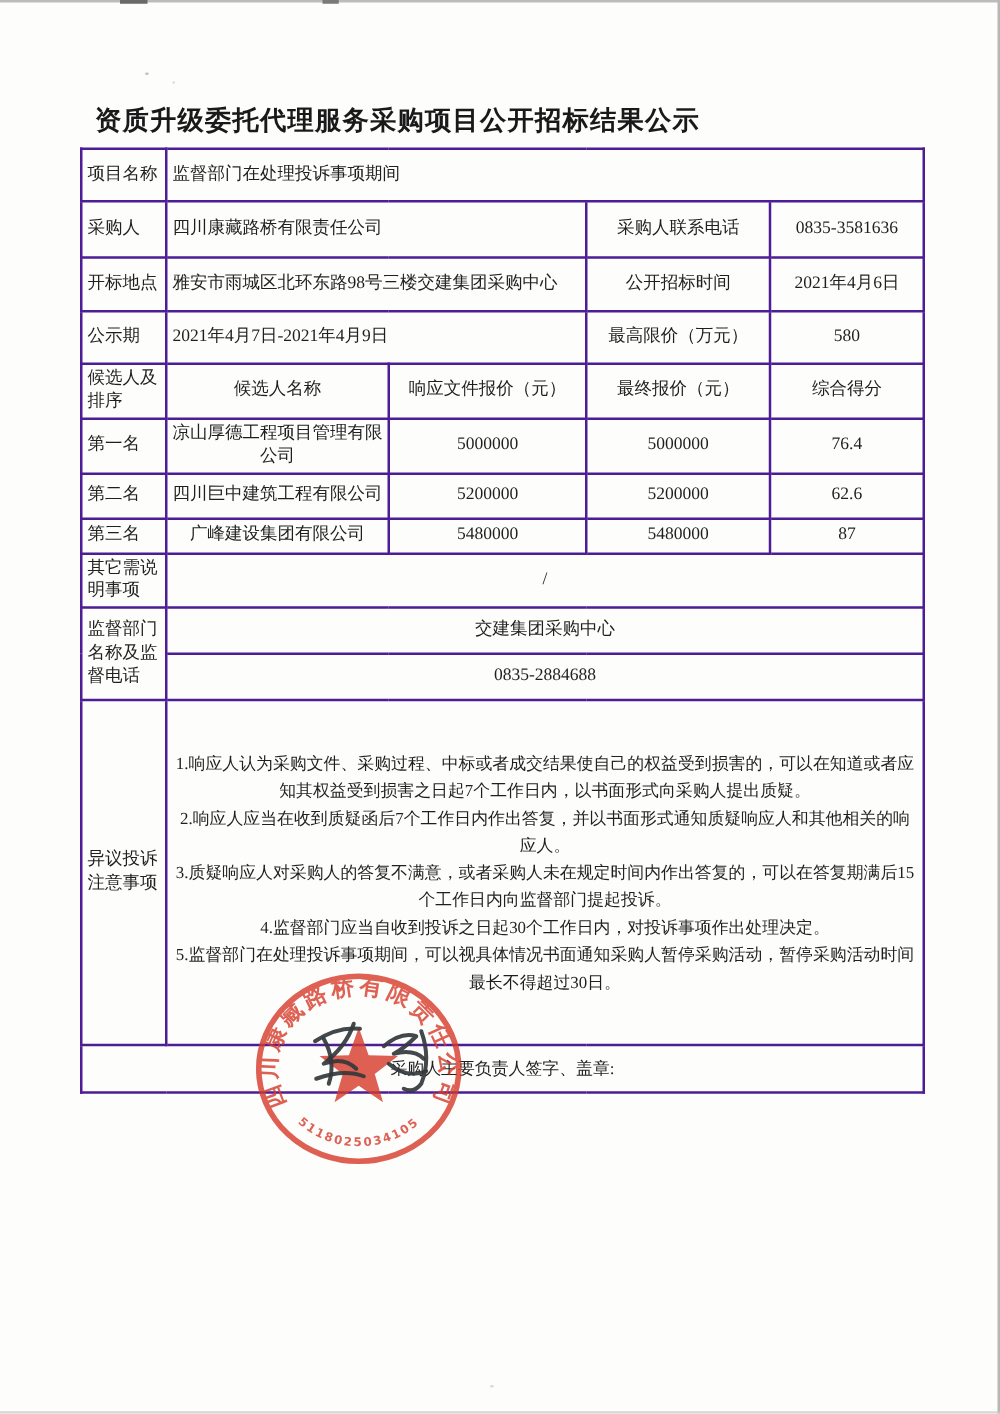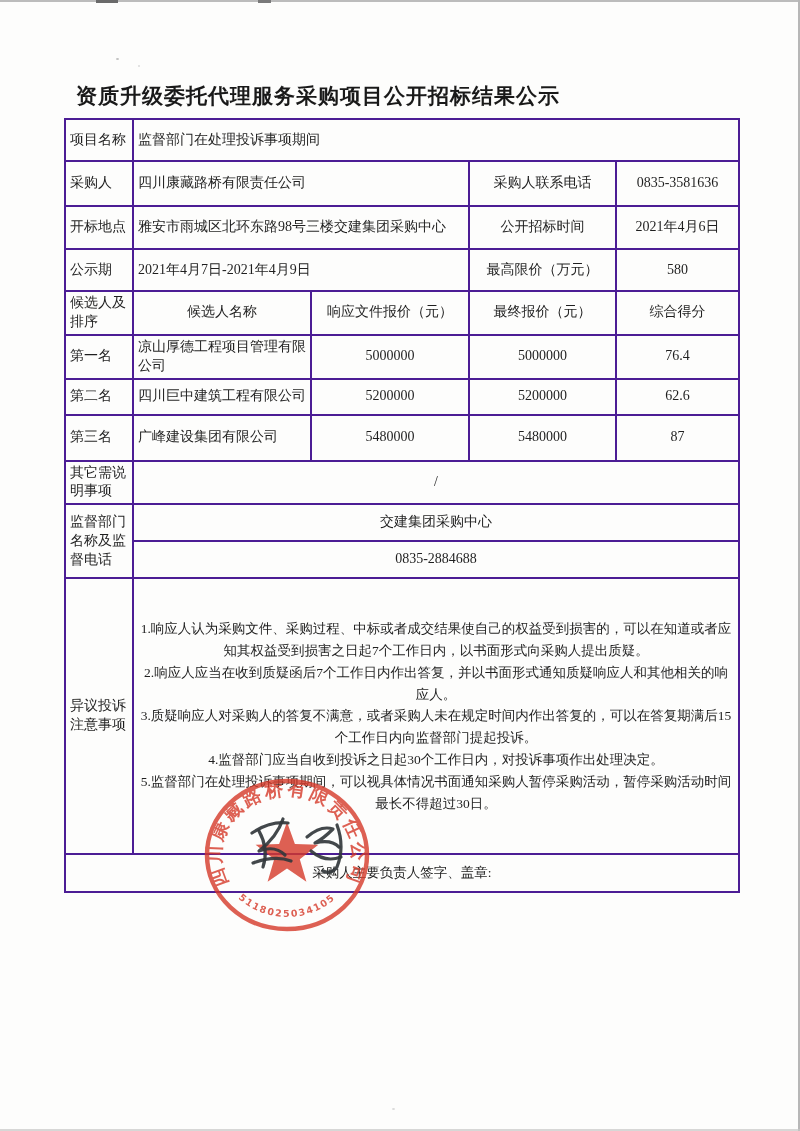--- a/index.html
+++ b/index.html
@@ -40,28 +40,28 @@
   table.bid-table td {
     border:2px solid #4c1d95;
     vertical-align:middle;
     padding:2px 4px;
     line-height:1.35;
   }
   col.c1 { width:68px; } col.c2 { width:178px; } col.c3 { width:158px; }
   col.c4 { width:147px; } col.c5 { width:123px; }
   tr.r1 { height:42px; } tr.r2 { height:45px; } tr.r3 { height:43px; }
   tr.r4 { height:42px; } tr.r5 { height:33px; } tr.r6 { height:41px; }
-  tr.r7 { height:36px; } tr.r8 { height:46px; } tr.r9 { height:42px; }
+  tr.r7 { height:36px; } tr.r8 { height:28px; } tr.r9 { height:42px; }
   tr.r10a { height:37px; } tr.r10b { height:37px; }
   tr.r11 { height:276px; } tr.r12 { height:38px; }
 
   td.lbl { text-align:left; padding-left:4px; padding-right:2px; }
   td.left { text-align:left; padding-left:7px; }
   td.ctr { text-align:center; }
-  td.name { padding:2px 12px; }
+  td.name { text-align:center; padding:2px 12px; }
   td.objection { text-align:center; padding:6px 10px 6px 8px; font-size:13.5px; }
   td.objection .obj-line { line-height:1.62; }
   td.sig { text-align:center; padding-left:8px; font-size:13.5px; }
 
   
   .seal-wrap { position:absolute; left:195px; top:763px; width:190px; height:190px; z-index:5; pointer-events:none; }
   .seal-red { opacity:.8; }
   .seal-text { font-family:"DejaVu Sans","Liberation Sans",sans-serif; font-weight:bold; fill:#d63a2a; }
   .sig-stroke { fill:none; stroke:#33383c; stroke-width:3.2; stroke-linecap:round; stroke-linejoin:round; opacity:.92; }
 </style>

